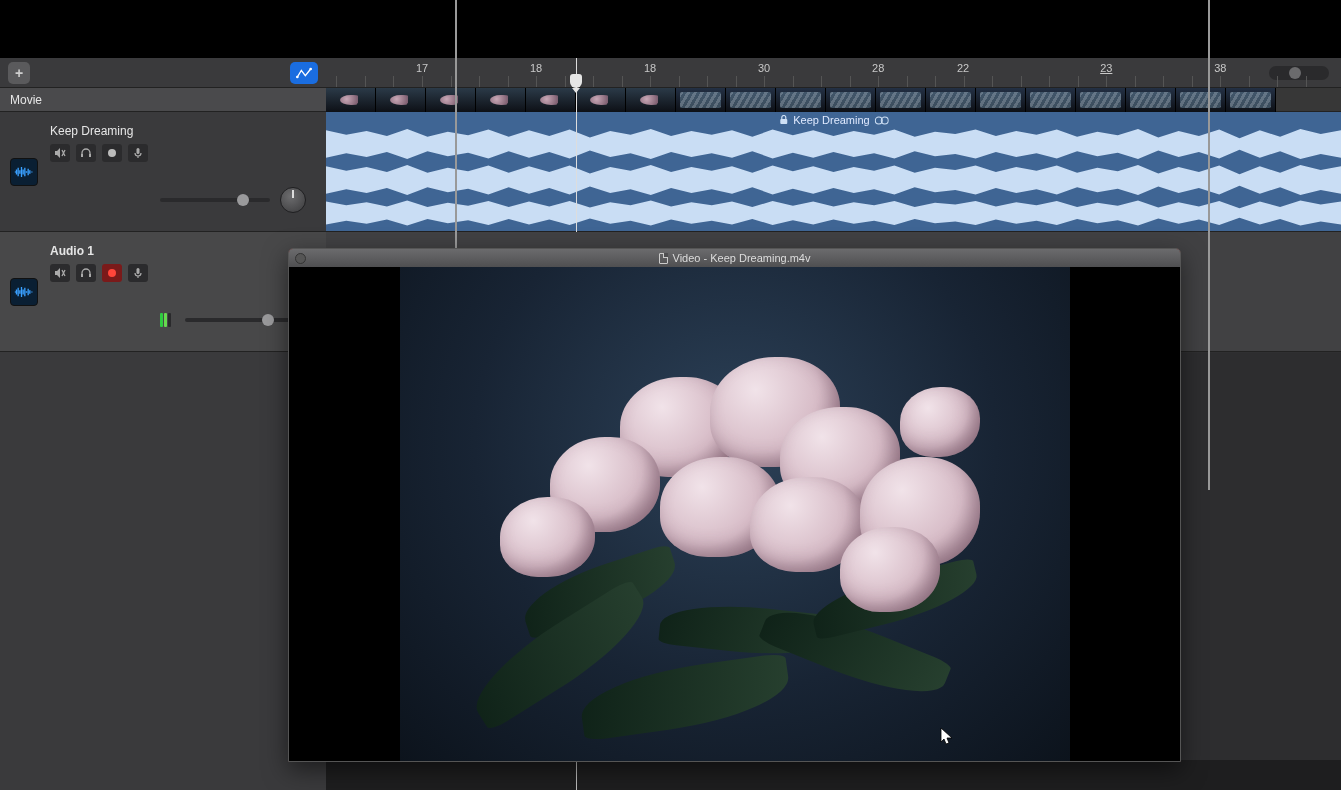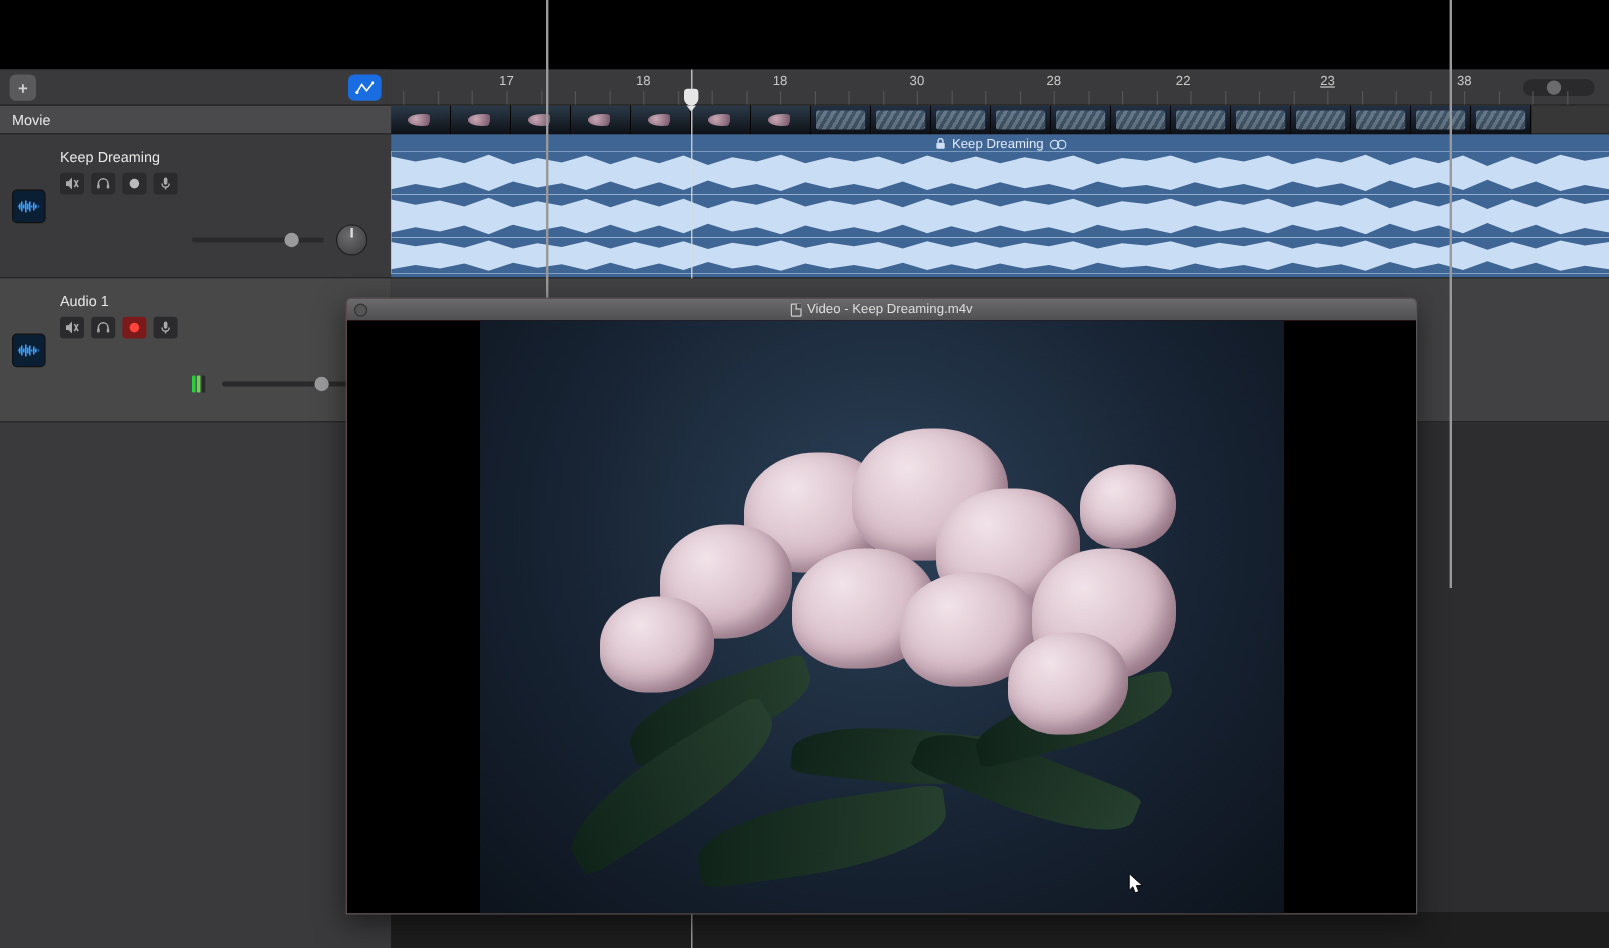--- a/index.html
+++ b/index.html
@@ -11,21 +11,21 @@
 
   
   .left-panel { position:absolute; left:0; top:58px; width:326px; height:732px; background:#3a3a3c; }
   .panel-header { position:relative; height:30px; border-bottom:1px solid #222; display:flex; align-items:center; padding:0 8px; background:#3a3a3c;}
   .add-btn { width:22px; height:22px; border-radius:5px; background:#5a5a5c; color:#cfcfcf; display:flex; align-items:center; justify-content:center; font-size:14px; font-weight:600; cursor:pointer;}
   .auto-btn { margin-left:auto; width:28px; height:22px; border-radius:5px; background:#1a6de0; display:flex; align-items:center; justify-content:center;}
   .auto-btn svg { width:16px; height:14px; }
   .movie-row { height:24px; background:#4a4a4c; border-bottom:1px solid #222; display:flex; align-items:center; padding-left:10px; font-size:12px; color:#e6e6e6;}
 
   .track { height:120px; border-bottom:1px solid #222; position:relative; padding:12px 10px 0 10px; }
-  .track.active { background:#484849; }
+  .track.active { background:#484849;font-weight:bold; }
   .track-icon { width:28px; height:28px; border-radius:4px; background:#0a1f33; border:1px solid #111; position:absolute; left:10px; top:50%; transform:translateY(-50%); display:flex; align-items:center; justify-content:center;}
   .track-icon svg { width:20px; height:16px; }
   .track-name { margin-left:40px; font-size:12px; color:#e6e6e6; }
   .track-btnrow { margin-left:40px; margin-top:6px; display:flex; gap:6px; align-items:center;}
   .tb { width:20px; height:18px; border-radius:3px; background:#2b2b2d; display:flex; align-items:center; justify-content:center; }
   .tb.rec-off { background:#2b2b2d; }
   .tb.rec-red { background:#7a1a1a; }
   .tb .dot { width:8px; height:8px; border-radius:50%; background:#bbb; }
   .tb.rec-red .dot { background:#ff453a; }
   .slider-row { position:absolute; left:160px; bottom:18px; display:flex; align-items:center; gap:10px;}
@@ -216,21 +216,21 @@
         <div class="tick-label" style="left: 438.135px;">30</div>
         <div class="subtick" style="left: 438.135px;"></div>
         <div class="subtick" style="left: 466.646px;"></div>
         <div class="subtick" style="left: 495.157px;"></div>
         <div class="subtick" style="left: 523.669px;"></div>
         <div class="tick-label" style="left: 552.18px;">28</div>
         <div class="subtick" style="left: 552.18px;"></div>
         <div class="subtick" style="left: 580.691px;"></div>
         <div class="subtick" style="left: 609.202px;"></div>
         <div class="subtick" style="left: 637.713px;"></div>
-        <div class="tick-label" style="left: 660px;">22</div>
+        <div class="tick-label" style="left: 637px;">22</div>
         <div class="subtick" style="left: 666.225px;"></div>
         <div class="subtick" style="left: 694.736px;"></div>
         <div class="subtick" style="left: 723.247px;"></div>
         <div class="subtick" style="left: 751.758px;"></div>
         <div class="tick-label" style="left: 780.27px; text-decoration: underline;">23</div>
         <div class="subtick" style="left: 780.27px;"></div>
         <div class="subtick" style="left: 808.781px;"></div>
         <div class="subtick" style="left: 837.292px;"></div>
         <div class="subtick" style="left: 865.803px;"></div>
         <div class="tick-label" style="left: 894.315px;">38</div>

